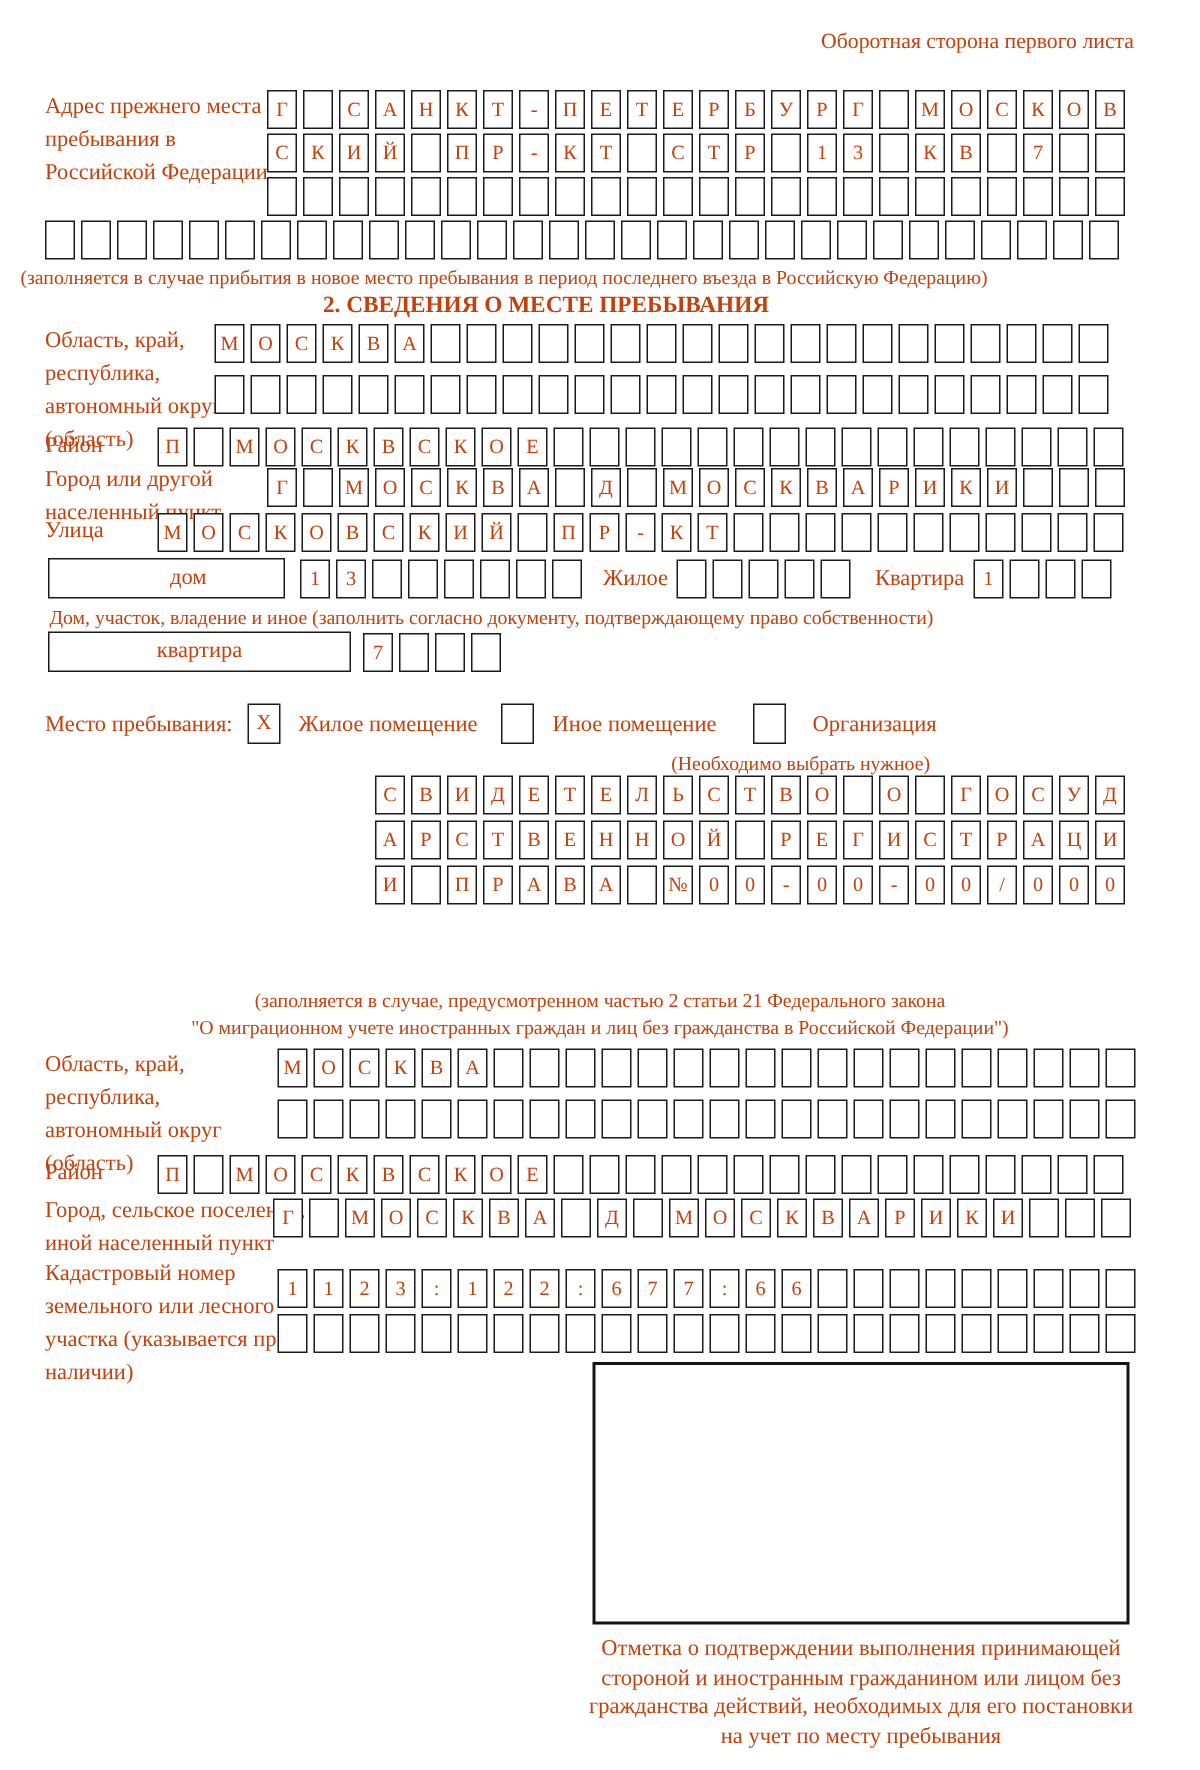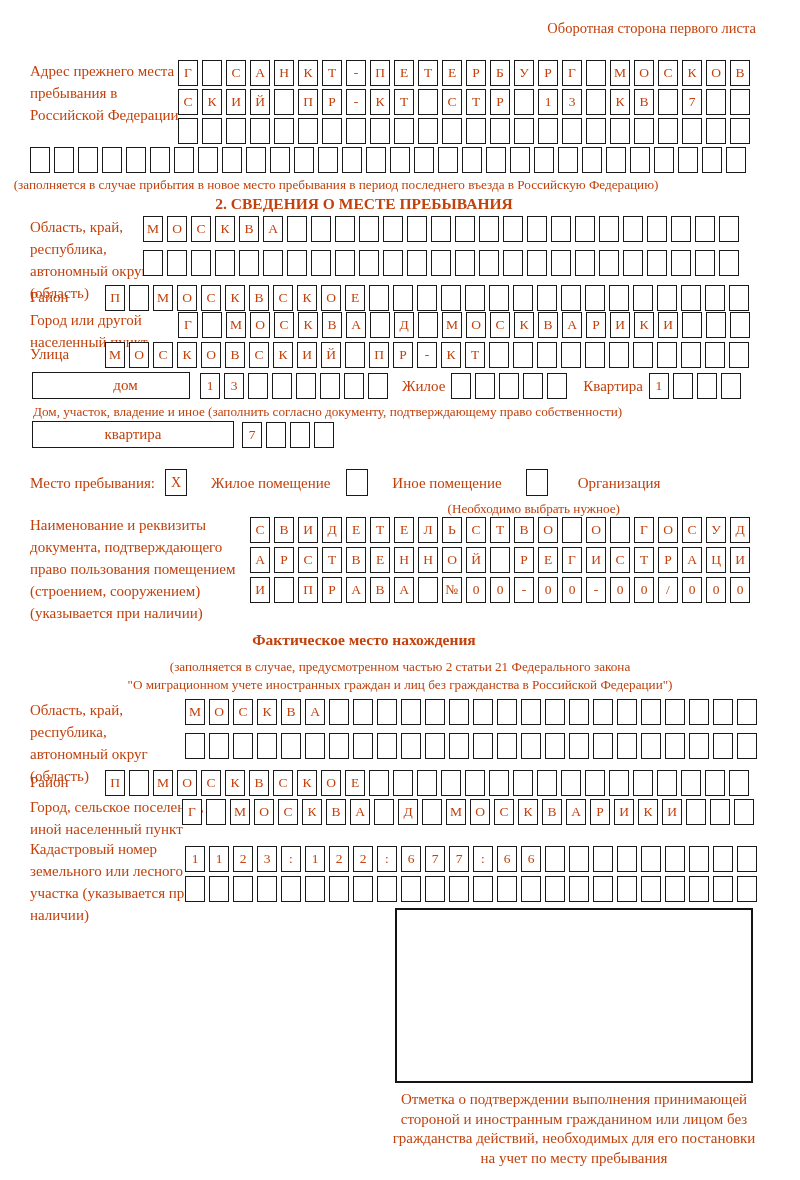--- a/index.html
+++ b/index.html
@@ -12,21 +12,21 @@
   .cells{display:flex;gap:4px;}
   .col{display:flex;flex-direction:column;gap:3px;}
   .col8{display:flex;flex-direction:column;gap:8px;}
   .cell{flex:0 0 20px;width:20px;height:26px;border:1.5px solid #1a1a1a;box-sizing:border-box;
         display:flex;align-items:center;justify-content:center;font-size:13.5px;background:#fff;}
   .wbox{border:1.5px solid #1a1a1a;box-sizing:border-box;height:27px;display:flex;
         align-items:center;justify-content:center;font-size:15px;}
   .checkbox{flex:0 0 22px;width:22px;height:27px;border:1.5px solid #1a1a1a;box-sizing:border-box;
         display:flex;align-items:center;justify-content:center;font-size:14px;margin-left:16px;}
   .inline{display:flex;align-items:center;}
-  .opt{margin-left:24px;}
+  .opt{margin-left:12px;}
   #hdr-note{top:20px;right:44px;font-size:14.5px;}
   #a-label{top:60px;left:30px;width:152px;}
   #a-rows{top:60px;left:178px;}
   #a-row4{top:147px;left:30px;}
   #a-cap{top:176px;left:0;width:672px;text-align:center;}
   #s2-title{top:195px;left:0;}
   #r2-label{top:216px;left:30px;width:122px;}
   #r2-rows{top:216px;left:143px;}
   #d2-label{top:286px;left:30px;}
   #d2-row{top:285px;left:105px;}
@@ -372,25 +372,24 @@
       </div>
   </div>
 
   <div class="abs inline" id="stay-row">
     <span class="lbl">Место пребывания:</span>
     <span class="checkbox" style="margin-left:10px">X</span>
     <span class="lbl opt">Жилое помещение</span>
     <span class="checkbox"></span>
     <span class="lbl opt">Иное помещение</span>
     <span class="checkbox" style="margin-left:24px"></span>
-    <span class="lbl opt" style="margin-left:30px">Организация</span>
+    <span class="lbl opt" style="margin-left:18px">Организация</span>
   </div>
   <div class="abs cap" id="stay-cap">(Необходимо выбрать нужное)</div>
 
-  <div class="abs lbl" id="doc-label">Наименование и реквизиты документа, подтверждающего право пользования помещением (строением, сооружением) (указывается при наличии)</div>
   <div class="abs col" id="doc-rows">
     <div class="cells">
         <span class="cell">С</span>
         <span class="cell">В</span>
         <span class="cell">И</span>
         <span class="cell">Д</span>
         <span class="cell">Е</span>
         <span class="cell">Т</span>
         <span class="cell">Е</span>
         <span class="cell">Л</span>
@@ -449,21 +448,20 @@
         <span class="cell">-</span>
         <span class="cell">0</span>
         <span class="cell">0</span>
         <span class="cell">/</span>
         <span class="cell">0</span>
         <span class="cell">0</span>
         <span class="cell">0</span>
       </div>
   </div>
 
-  <div class="abs title" id="f-title">Фактическое место нахождения</div>
   <div class="abs cap" id="f-cap1">(заполняется в случае, предусмотренном частью 2 статьи 21 Федерального закона</div>
   <div class="abs cap" id="f-cap2">"О миграционном учете иностранных граждан и лиц без гражданства в Российской Федерации")</div>
 
   <div class="abs lbl" id="fr-label">Область, край, республика, автономный округ (область)</div>
   <div class="abs col8" id="fr-rows">
     <div class="cells">
         <span class="cell">М</span>
         <span class="cell">О</span>
         <span class="cell">С</span>
         <span class="cell">К</span>

